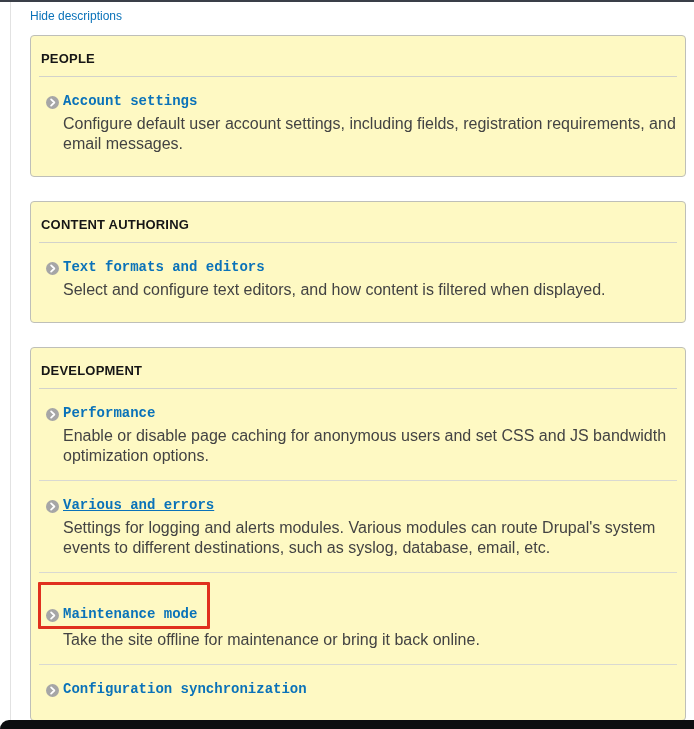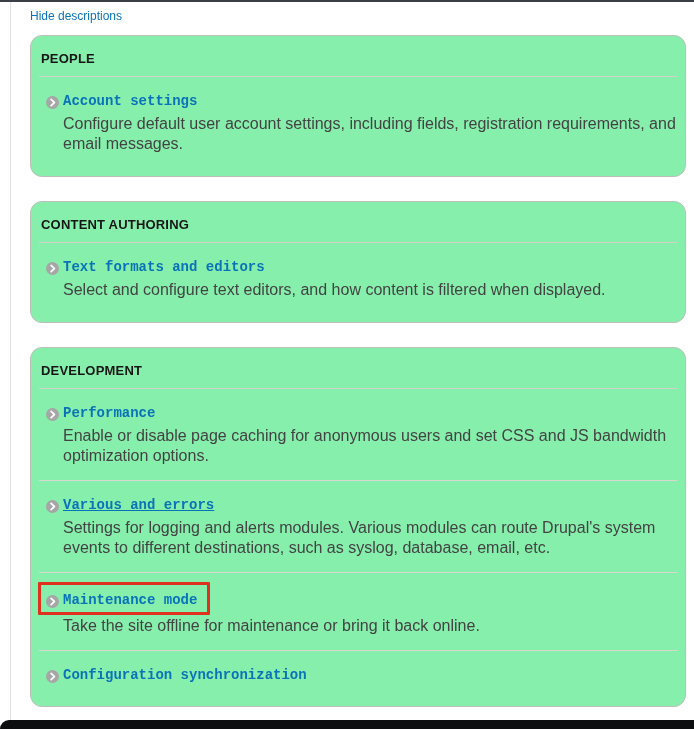--- a/index.html
+++ b/index.html
@@ -32,23 +32,23 @@
   .toggle-link {
     display: inline-block;
     color: #0a72b9;
     font-size: 12px;
     line-height: 16px;
     text-decoration: none;
     margin-bottom: 11px;
     cursor: pointer;
   }
   .panel {
-    background: #86efac;
+    background: #fef9c3;
     border: 1px solid #bebfb9;
-    border-radius: 12px;
+    border-radius: 4px;
     padding: 8px;
     margin-bottom: 24px;
   }
   .panel:nth-of-type(3) { margin-bottom: 14px; }
   .panel-header {
     font-size: 13px;
     font-weight: bold;
     color: #161616;
     letter-spacing: 0.2px;
     padding: 7px 1px 10px 2px;
@@ -86,21 +86,21 @@
     line-height: 20px;
     color: #434343;
     max-width: 614px;
   }
   
   .item-row.annotated {
     display: inline-flex;
     width: auto;
     border: 3px solid #e0301e;
     border-radius: 1px;
-    padding: 6px 10px 3px 5px;
+    padding: 20px 10px 3px 5px;
     margin: -6px 0 -3px -8px;
   }
 </style>
 </head>
 <body>
 
 <div class="top-edge"></div>
 <div class="left-edge"></div>
 
 <div class="content">

